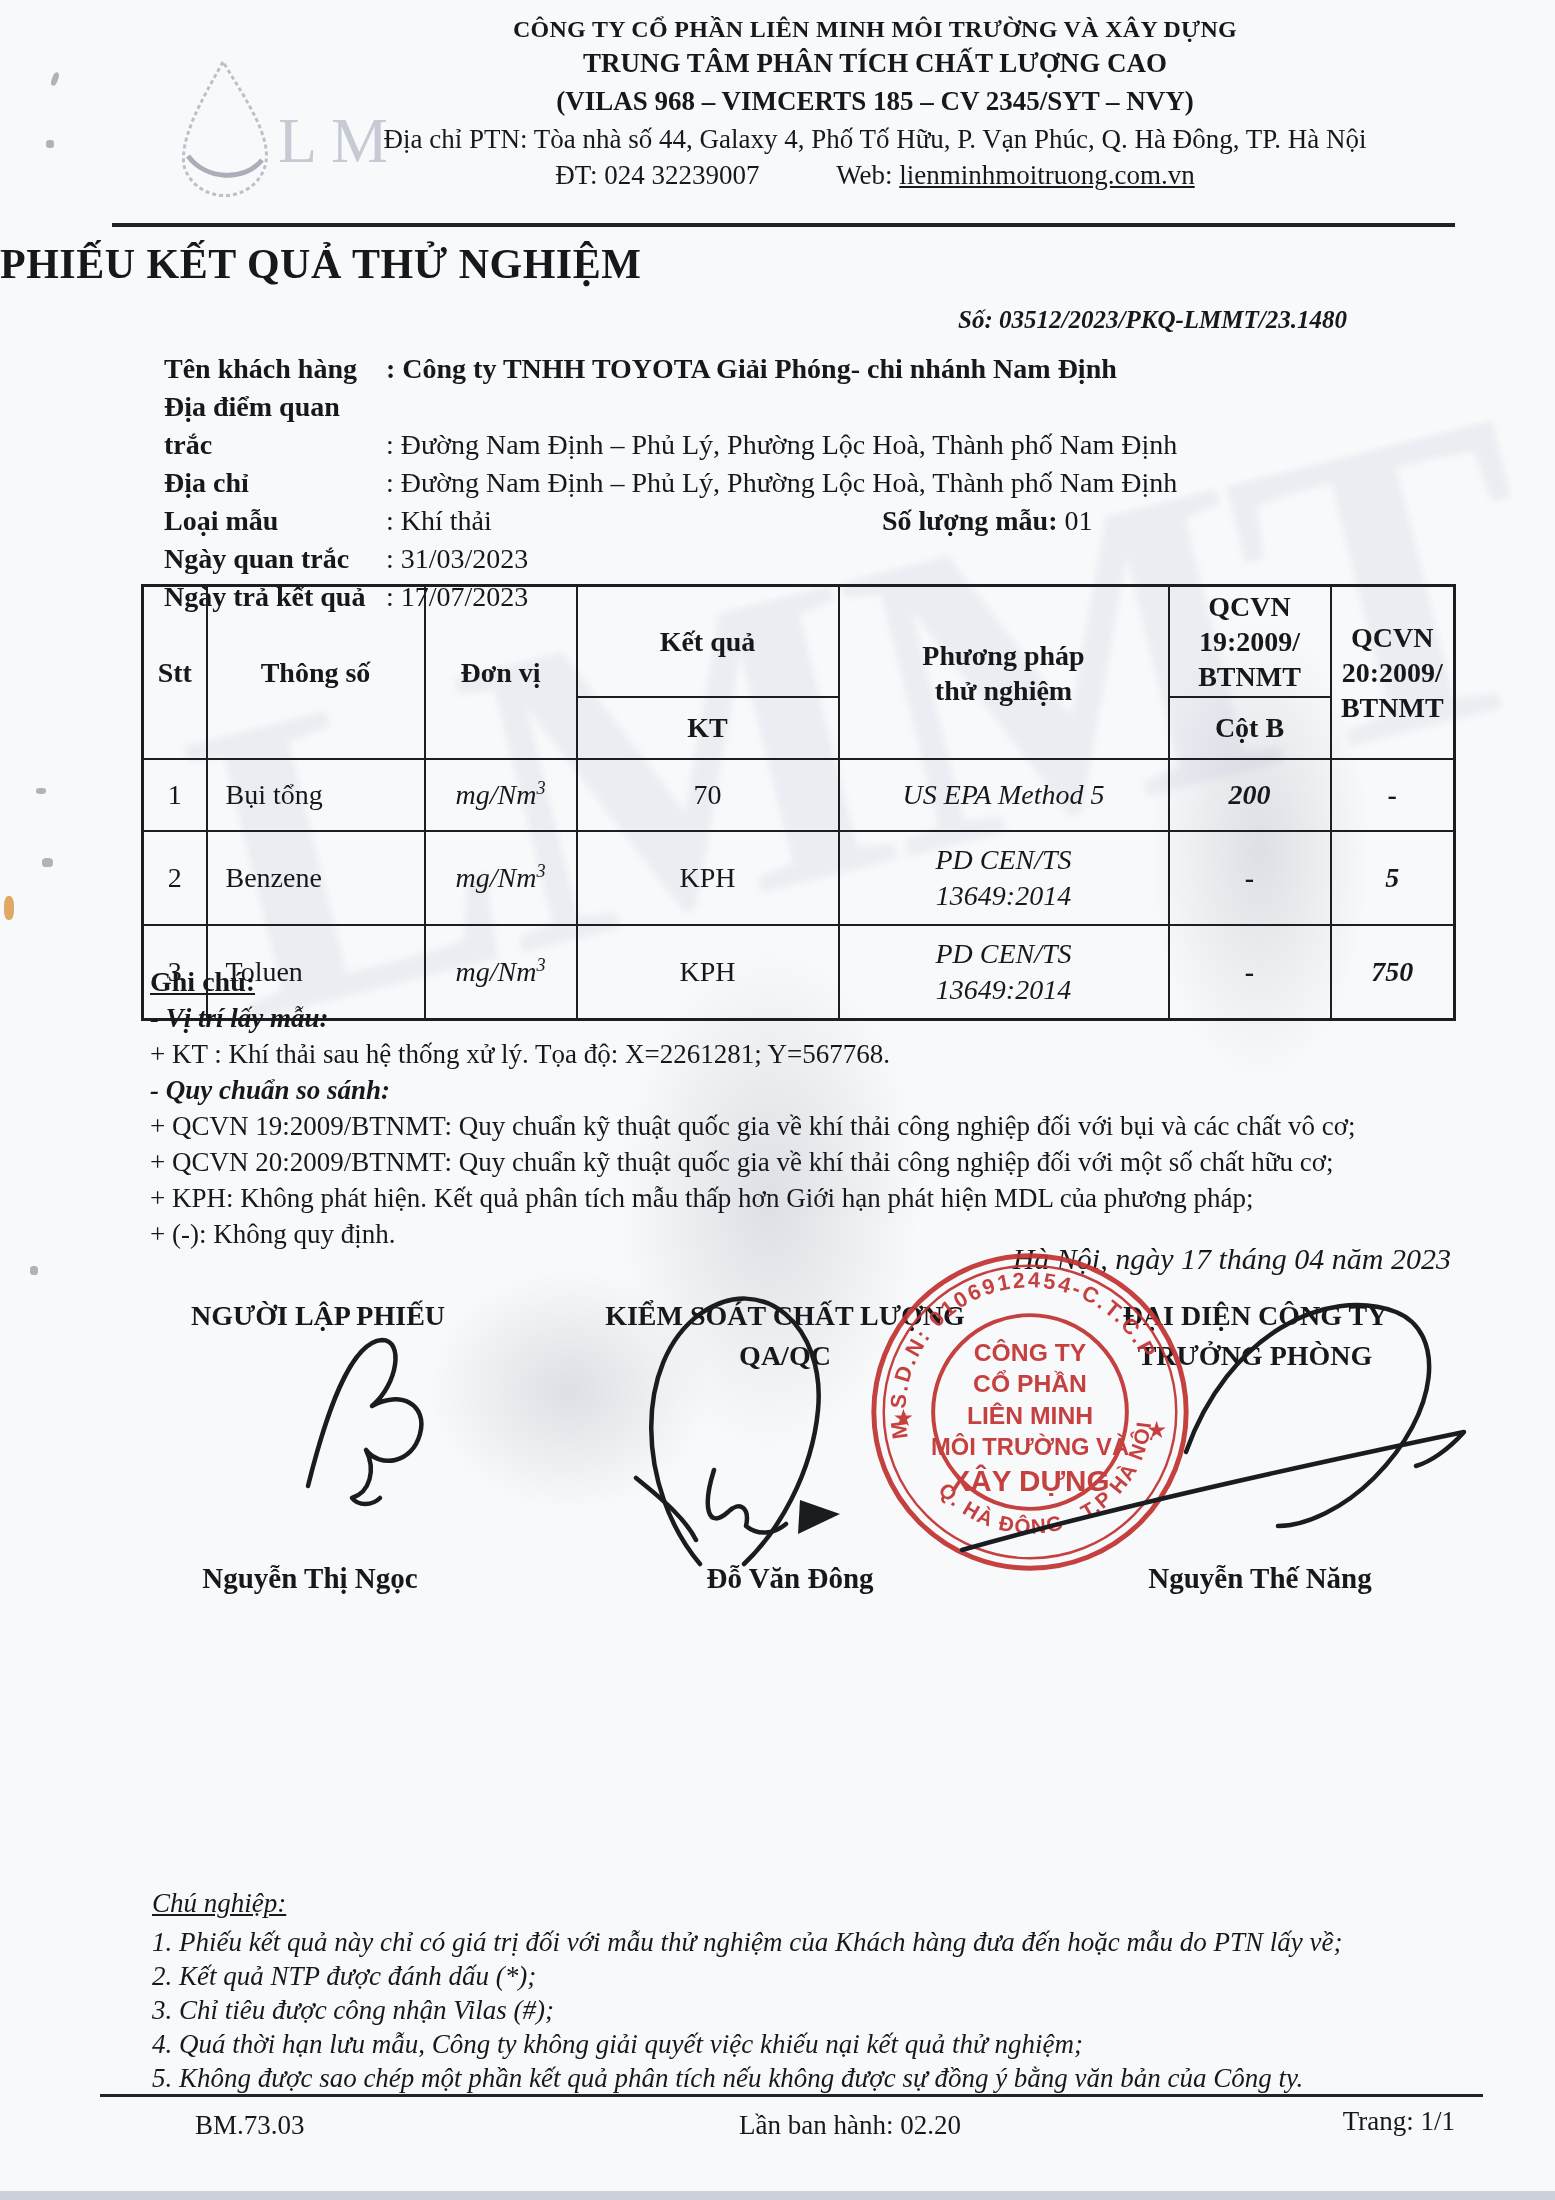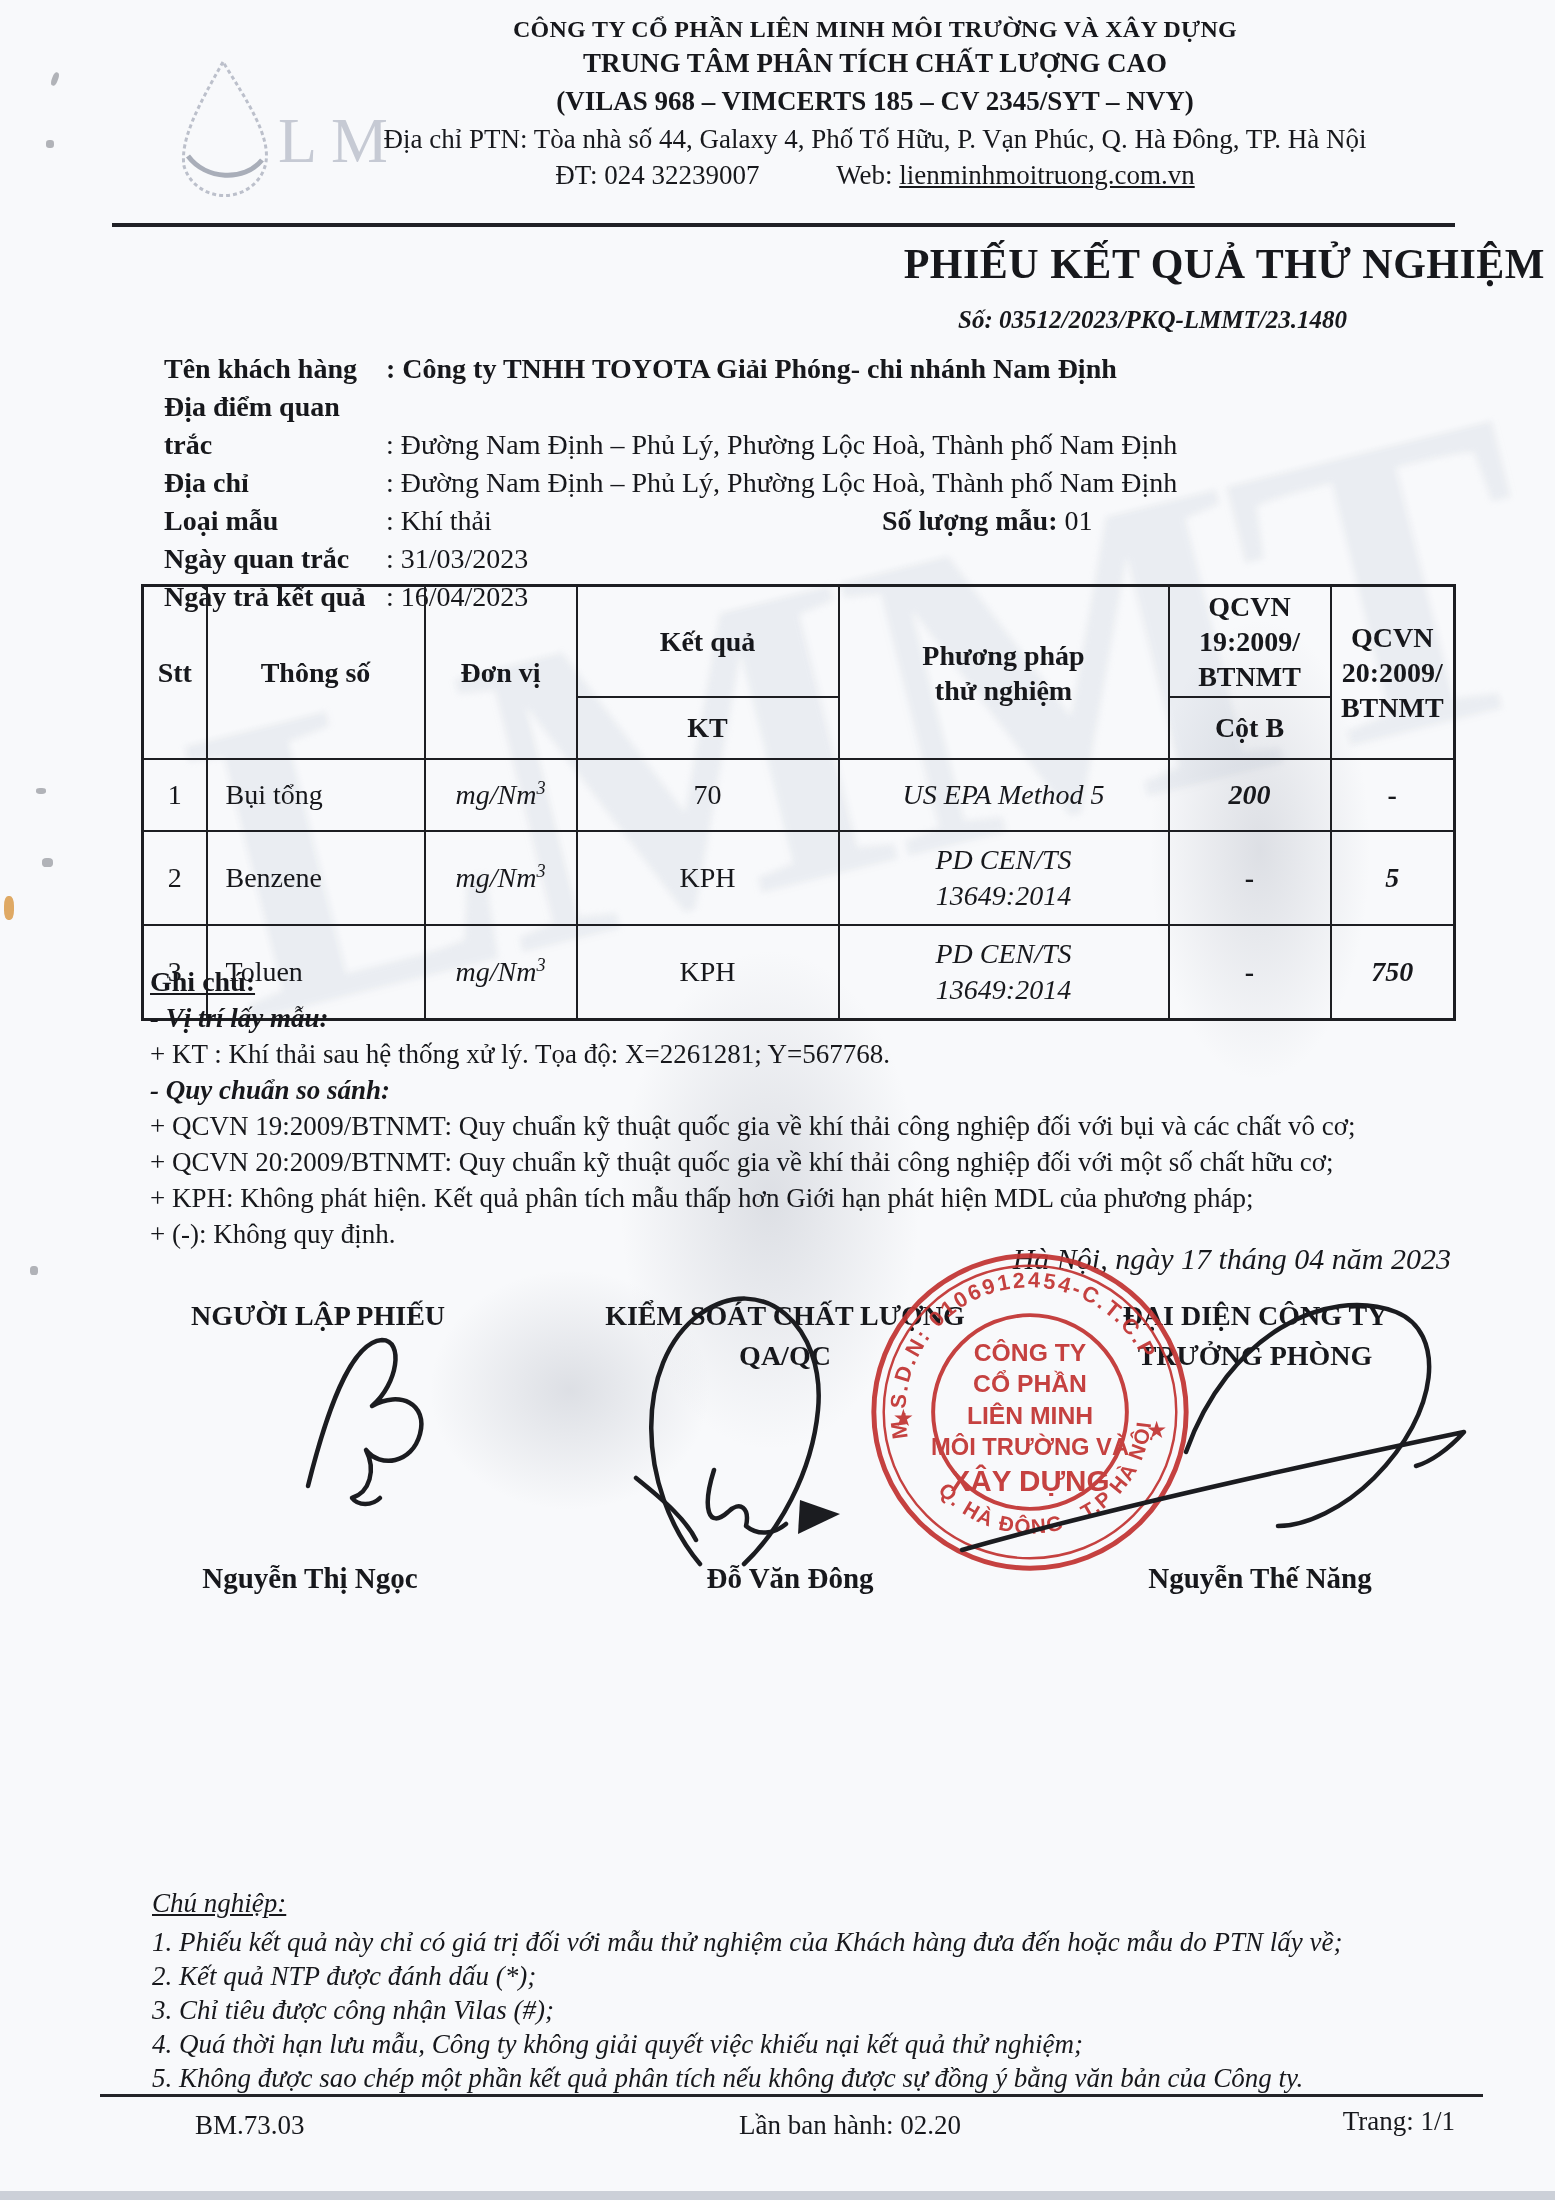--- a/index.html
+++ b/index.html
@@ -17,21 +17,21 @@
   .logo{position:absolute;left:128px;top:44px;width:270px;height:160px;z-index:1;opacity:.75;}
   .letterhead{position:absolute;top:16px;left:250px;width:1250px;text-align:center;z-index:1;}
   .lh-company{font-size:24px;font-weight:bold;letter-spacing:.3px;}
   .lh-center{font-size:27px;font-weight:bold;margin-top:5px;}
   .lh-accred{font-size:27px;font-weight:bold;margin-top:7px;}
   .lh-addr{font-size:27px;margin-top:7px;}
   .lh-contact{font-size:27px;margin-top:5px;}
   .lh-web{margin-left:70px;}
   .lh-url{text-decoration:underline;}
   .divider{position:absolute;left:112px;right:100px;top:223px;border-top:4px solid #202126;z-index:1;}
-  .title{position:absolute;top:240px;left:0;width:1545px;text-align:right;font-size:42px;
+  .title{position:absolute;top:240px;left:0;width:1545px;text-align:left;font-size:42px;
          font-weight:bold;letter-spacing:.5px;z-index:1;}
   .doc-num{position:absolute;top:306px;right:208px;font-size:25px;font-weight:bold;font-style:italic;z-index:1;}
   
   .info{position:absolute;top:350px;left:152px;width:1300px;font-size:28px;z-index:1;margin-left:12px;}
   .info-row{position:relative;line-height:38px;}
   .ilbl{display:inline-block;width:222px;font-weight:bold;}
   .ival.b{font-weight:bold;}
   .icount{position:absolute;left:718px;top:0;}
   .iclbl{font-weight:bold;}
   
@@ -121,21 +121,21 @@
       <span class="ilbl">Loại mẫu</span><span class="ival">: Khí thải</span>
       <span class="icount">
         <span class="iclbl">Số lượng mẫu:</span>
         <span>01</span>
       </span>
     </div>
     <div class="info-row">
       <span class="ilbl">Ngày quan trắc</span><span class="ival">: 31/03/2023</span>
     </div>
     <div class="info-row">
-      <span class="ilbl">Ngày trả kết quả</span><span class="ival">: 16/04/2023</span>
+      <span class="ilbl">Ngày trả kết quả</span><span class="ival">: 17/07/2023</span>
     </div>
   </div>
 
   <table class="rtable">
     <colgroup>
       <col style="width:64px">
         <col style="width:218px">
         <col style="width:152px">
         <col style="width:262px">
       <col style="width:330px">

